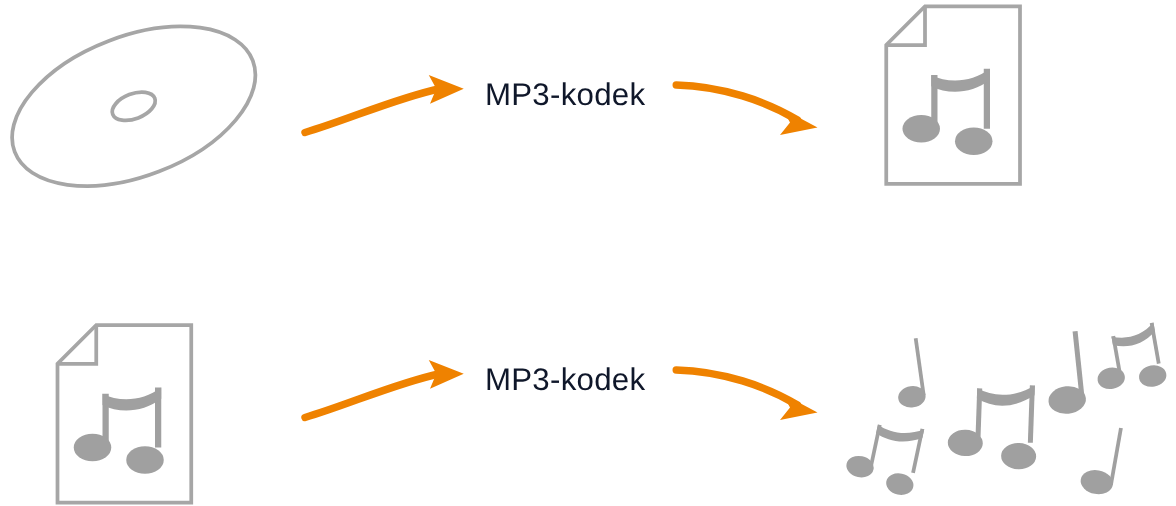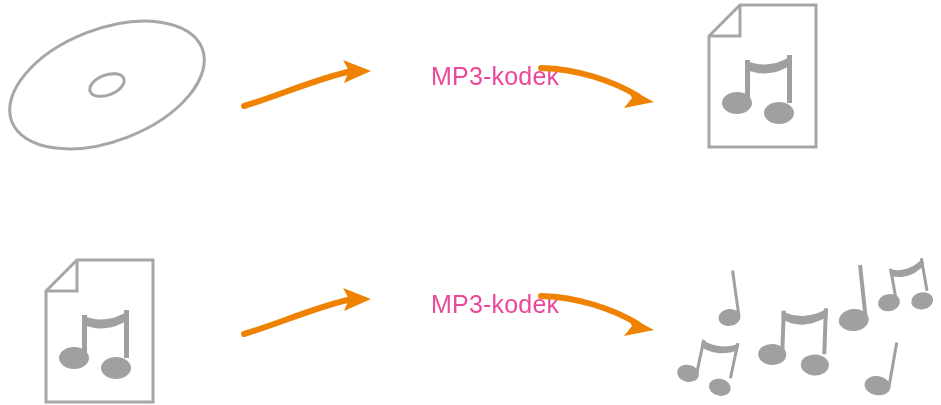--- a/index.html
+++ b/index.html
@@ -16,28 +16,27 @@
     font-family: "Liberation Sans", sans-serif;
   }
   .row { position: absolute; left: 0; width: 941px; }
   #row-encode { top: 0; height: 203px; }
   #row-decode { top: 203px; height: 202px; }
 
   .node { position: absolute; }
 
   .codec-label {
     position: absolute;
-    color: #ec4899;
+    color: #0f172a;
     font-family: "Liberation Sans", sans-serif;
     font-size: 25px;
     font-weight: 400;
     letter-spacing: 0.2px;
     white-space: nowrap;
     line-height: 1;
-    margin-left: 43px;
   }
 
   svg { display: block; overflow: visible; }
   .stroke-gray {
     fill: none;
     stroke: #a6a6a6;
     stroke-width: 3;
     stroke-linejoin: miter;
     stroke-linecap: butt;
   }

